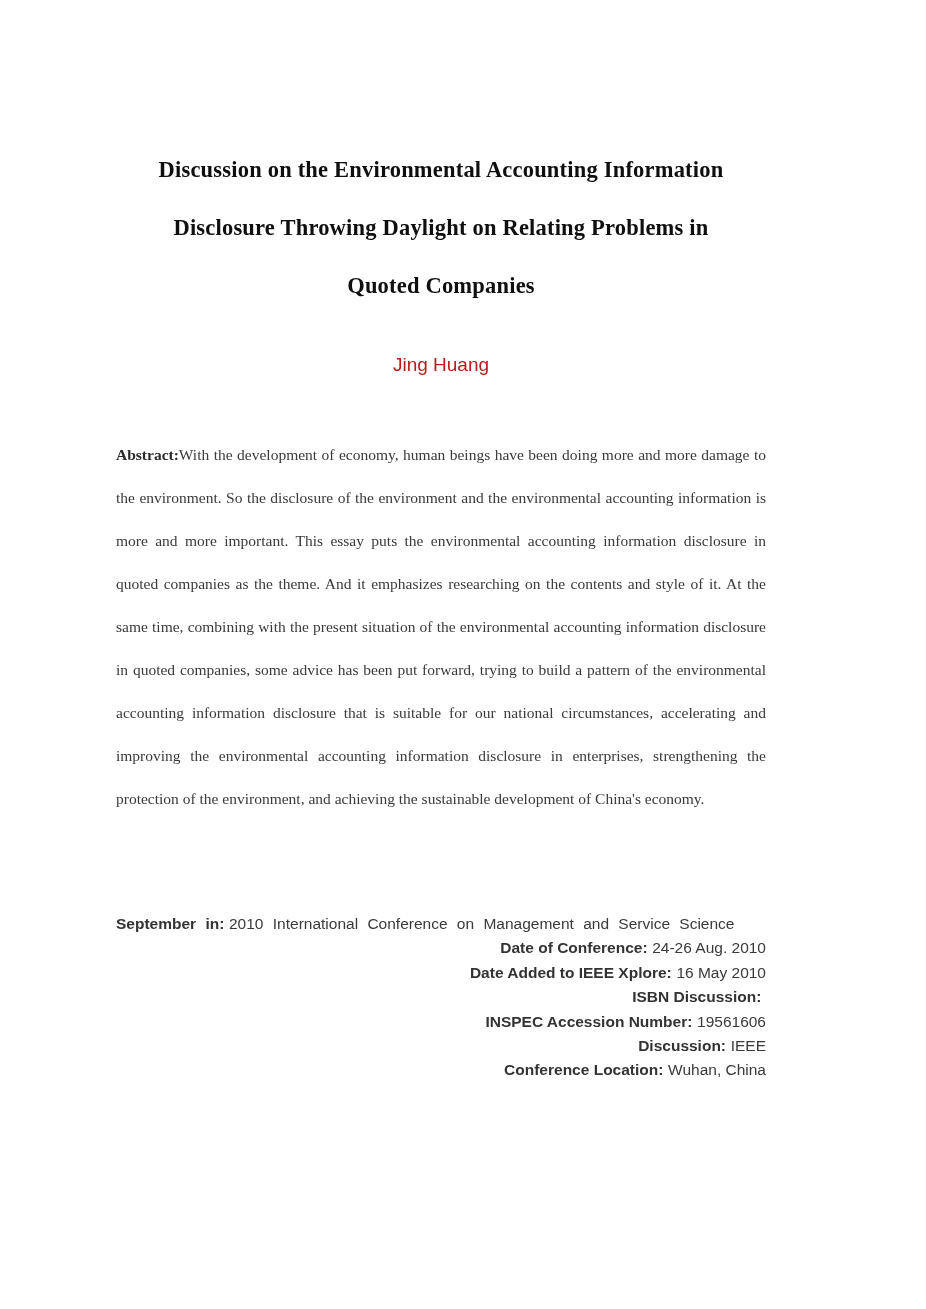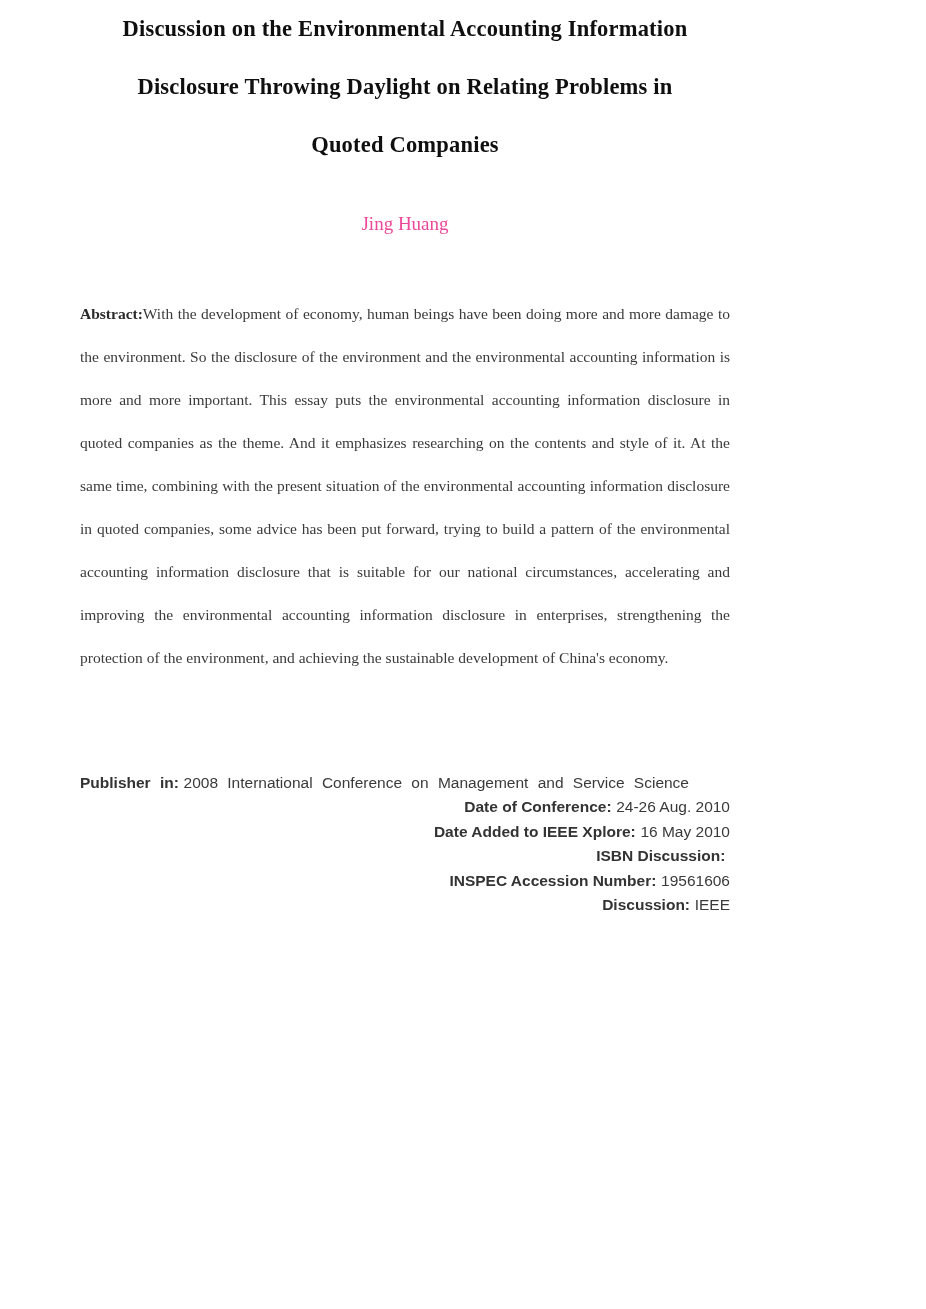--- a/index.html
+++ b/index.html
@@ -10,39 +10,40 @@
   .page {
     position: relative;
     width: 926px;
     height: 1309px;
     background: #ffffff;
     overflow: hidden;
     font-family: "Liberation Serif", serif;
   }
   .content {
     width: 650px;
-    margin-left: 80px;
+    margin-left: 116px;
+    padding-top: 141px;
   }
   .paper-title {
     margin: 0;
     font-family: "Liberation Serif", serif;
     font-size: 22.5px;
     font-weight: bold;
     line-height: 58px;
     text-align: center;
     color: #0f0f0f;
     letter-spacing: 0.2px;
   }
   .author {
     margin-top: 36px;
-    font-family: Liberation Serif, serif;
+    font-family: Liberation Sans, sans-serif;
     font-size: 19px;
     line-height: 28px;
     text-align: center;
-    color: #ec4899;
+    color: #b91c1c;
   }
   .abstract {
     margin-top: 54px;
     font-family: "Liberation Serif", serif;
     font-size: 15.5px;
     line-height: 43px;
     text-align: justify;
     color: #3a3a3a;
   }
   .abstract .abstract-label {
@@ -80,22 +81,23 @@
       <div>Discussion on the Environmental Accounting Information</div>
       <div>Disclosure Throwing Daylight on Relating Problems in</div>
       <div>Quoted Companies</div>
     </h1>
 
     <div class="author">Jing Huang</div>
 
     <p class="abstract"><span class="abstract-label">Abstract:</span><span>With the development of economy, human beings have been doing more and more damage to the environment. So the disclosure of the environment and the environmental accounting information is more and more important. This essay puts the environmental accounting information disclosure in quoted companies as the theme. And it emphasizes researching on the contents and style of it. At the same time, combining with the present situation of the environmental accounting information disclosure in quoted companies, some advice has been put forward, trying to build a pattern of the environmental accounting information disclosure that is suitable for our national circumstances, accelerating and improving the environmental accounting information disclosure in enterprises, strengthening the protection of the environment, and achieving the sustainable development of China's economy.</span></p>
 
     <div class="meta">
-      <p class="justify"><span class="label">Publisher in:</span><span>2008 International Conference on Management and Service Science</span></p>
+      <p class="justify"><span class="label">September in:</span><span>2010 International Conference on Management and Service Science</span></p>
       <p><span class="label">Date of Conference:</span><span>24-26 Aug. 2010</span></p>
       <p><span class="label">Date Added to IEEE Xplore:</span><span>16 May 2010</span></p>
       <p><span class="label">ISBN Discussion:</span><span></span></p>
       <p><span class="label">INSPEC Accession Number:</span><span>19561606</span></p>
       <p><span class="label">Discussion:</span><span>IEEE</span></p>
+      <p><span class="label">Conference Location:</span><span>Wuhan, China</span></p>
     </div>
 
   </div>
 </div>
 
 </body></html>

